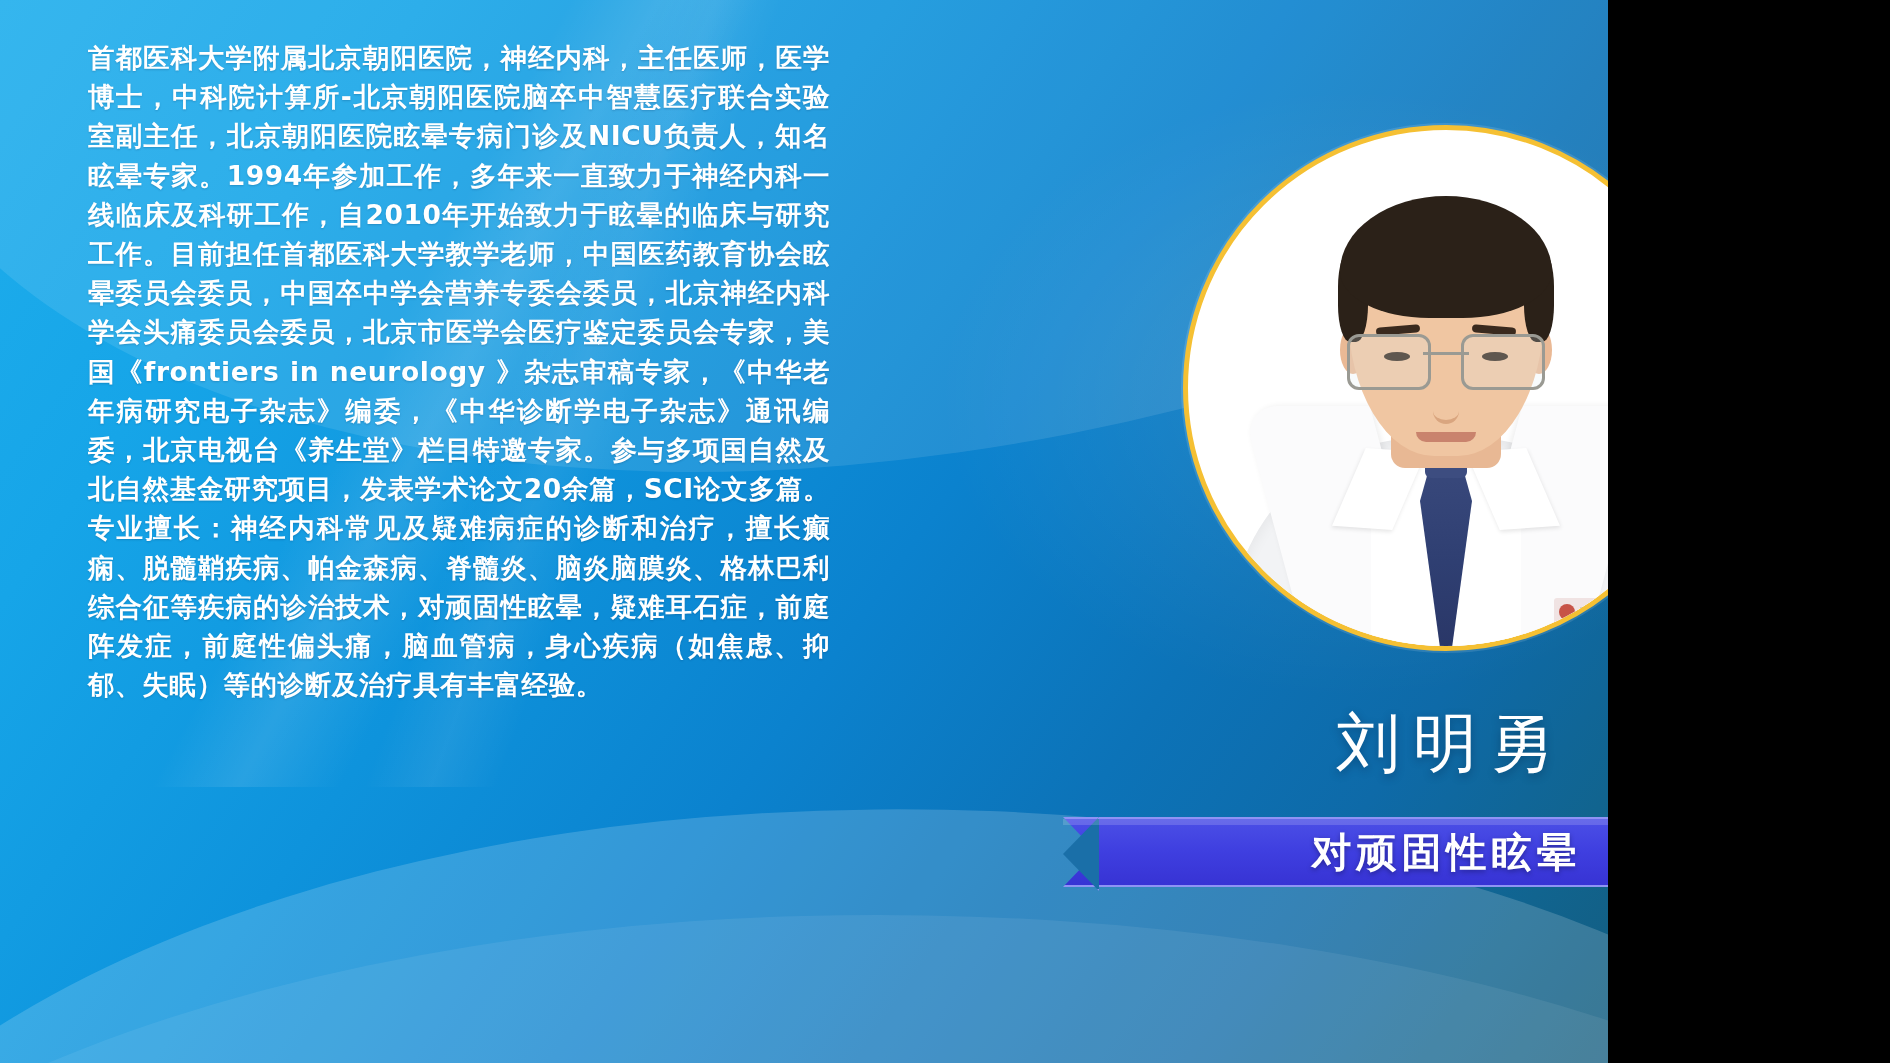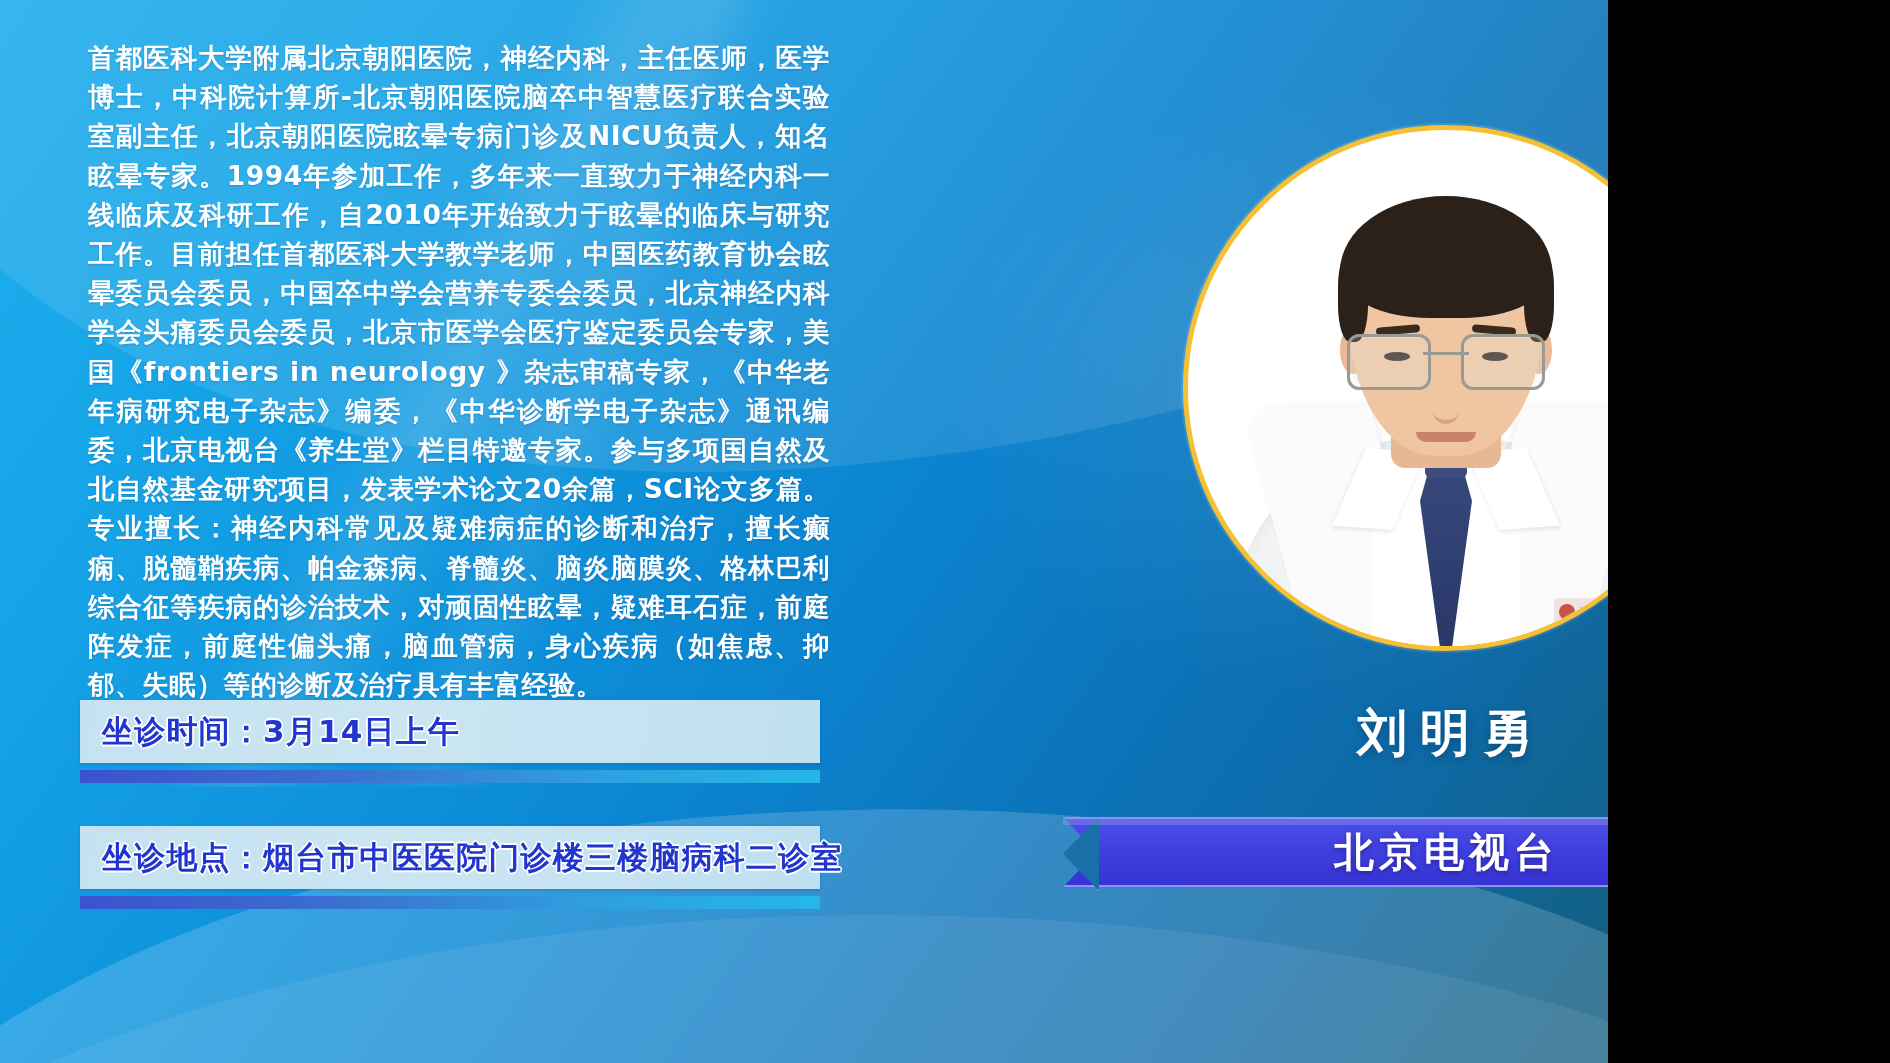--- a/index.html
+++ b/index.html
@@ -392,22 +392,22 @@
     box-shadow: 0 8px 0 #9aa0a6;
   }
 
   .doctor-name {
     position: absolute;
     left: 0;
     right: 0;
     top: 700px;
     text-align: center;
     color: #ffffff;
-    font-size: 50px;
-    font-weight: 700;
+    font-size: 64px;
+    font-weight: 400;
     letter-spacing: 13px;
     text-indent: 13px;
     text-shadow: 0 3px 8px rgba(0,30,60,0.35);
   }
 
   .title-banner-wrap {
     position: absolute;
     left: 63px;
     top: 817px;
     width: 762px;
@@ -477,33 +477,21 @@
   <div class="bg-streak"></div>
   <div class="bg-streak2"></div>
   <div class="bg-glow-right"></div>
   <div class="bg-swoosh-bottom2"></div>
   <div class="bg-swoosh-bottom"></div>
 
   <div class="left-col">
 
     <div class="bio-text">首都医科大学附属北京朝阳医院，神经内科，主任医师，医学博士，中科院计算所-北京朝阳医院脑卒中智慧医疗联合实验室副主任，北京朝阳医院眩晕专病门诊及NICU负责人，知名眩晕专家。1994年参加工作，多年来一直致力于神经内科一线临床及科研工作，自2010年开始致力于眩晕的临床与研究工作。目前担任首都医科大学教学老师，中国医药教育协会眩晕委员会委员，中国卒中学会营养专委会委员，北京神经内科学会头痛委员会委员，北京市医学会医疗鉴定委员会专家，美国《frontiers in neurology 》杂志审稿专家，《中华老年病研究电子杂志》编委，《中华诊断学电子杂志》通讯编委，北京电视台《养生堂》栏目特邀专家。参与多项国自然及北自然基金研究项目，发表学术论文20余篇，SCI论文多篇。专业擅长：神经内科常见及疑难病症的诊断和治疗，擅长癫痫、脱髓鞘疾病、帕金森病、脊髓炎、脑炎脑膜炎、格林巴利综合征等疾病的诊治技术，对顽固性眩晕，疑难耳石症，前庭阵发症，前庭性偏头痛，脑血管病，身心疾病（如焦虑、抑郁、失眠）等的诊断及治疗具有丰富经验。</div>
 
-    <div class="info-block time">
-      <div class="info-bar">
-        <span class="info-bar-text">坐诊时间：3月14日上午</span>
-      </div>
-      <div class="info-underbar"></div>
-    </div>
-
-    <div class="info-block place">
-      <div class="info-bar">
-        <span class="info-bar-text">坐诊地点：烟台市中医医院门诊楼三楼脑病科二诊室</span>
-      </div>
-      <div class="info-underbar"></div>
-    </div>
+
 
   </div>
 
   <div class="right-col">
 
     <div class="portrait-ring">
       <div class="portrait-photo">
         <div class="p-body"></div>
         <div class="p-lapel-l"></div>
         <div class="p-lapel-r"></div>
@@ -535,19 +523,19 @@
     </div>
 
     <div class="doctor-name">刘明勇</div>
 
     <div class="title-banner-wrap">
       <div class="title-banner"></div>
       <div class="banner-shade-top"></div>
       <div class="banner-arrow-l"></div>
       <div class="banner-arrow-r"></div>
       <div class="title-banner-inner">
-        <span class="title-banner-text">北京电视台</span>
+        <span class="title-banner-text">对顽固性眩晕</span>
       </div>
     </div>
 
   </div>
 
 </div>
 
 </body></html>

